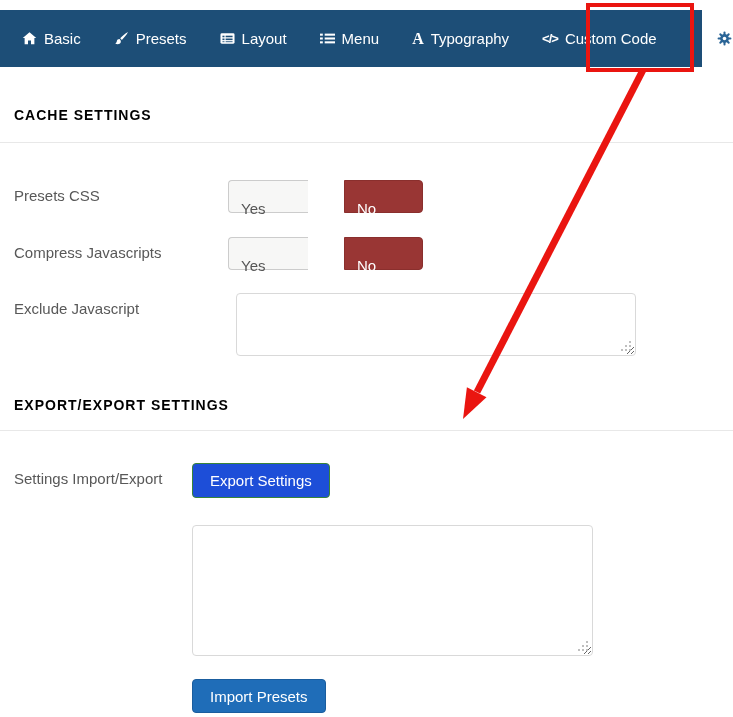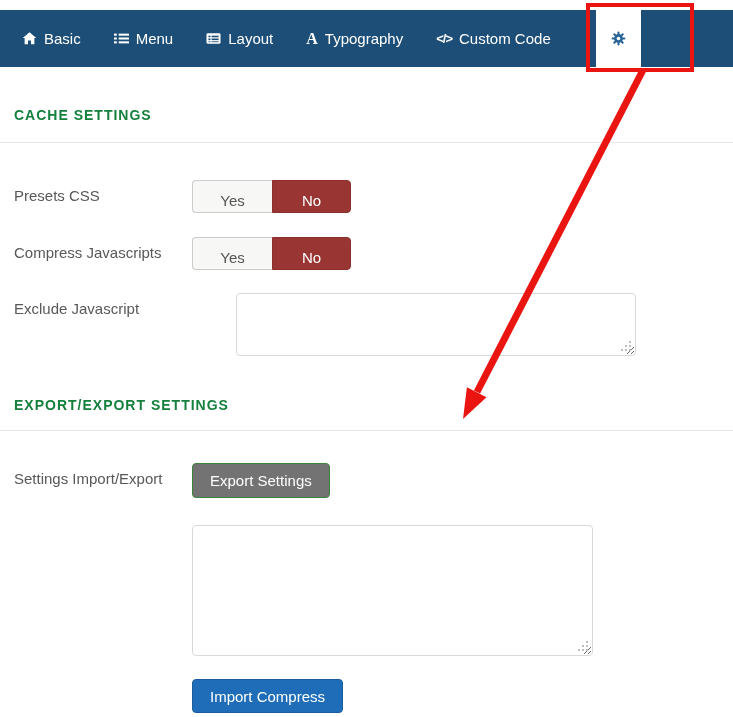--- a/index.html
+++ b/index.html
@@ -61,21 +61,21 @@
     width: 733px; height: 717px;
     z-index: 5;
     pointer-events: none;
   }
 
   
   .section-title {
     font-size: 14px;
     font-weight: bold;
     letter-spacing: 1px;
-    color: #15803d;
+    color: #000000;
     margin: 40px 0 18px 14px;
     line-height: 17px;
   }
   .section-title.second { margin-top: 41px; margin-bottom: 16px; }
   hr.rule { border: none; border-top: 1px solid #e8e8e8; height: 0; }
 
   .frow { display: flex; padding-left: 14px; align-items: flex-start; }
   .flabel {
     flex: none;
     width: 178px;
@@ -91,23 +91,24 @@
   .row-textarea-2 { margin-top: 27px; padding-left: 192px; }
   .row-import { margin-top: 23px; padding-left: 192px; padding-bottom: 5px; }
 
   
   .toggle { display: inline-flex; }
   .tbtn {
     height: 33px;
     font-size: 15px;
     font-family: "Liberation Sans", sans-serif;
     cursor: pointer;
-    text-align: center;
+    text-align: left;
     line-height: 31px;
-    padding: 4px;
+    padding: 12px;
+    margin-left: 36px;
   }
   .tbtn.yes {
     width: 80px;
     background: #f7f7f6;
     border: 1px solid #cccccc;
     border-right: none;
     border-radius: 4px 0 0 4px;
     color: #555555;
   }
   .tbtn.no {
@@ -146,21 +147,21 @@
   .btn {
     font-family: "Liberation Sans", sans-serif;
     font-size: 15px;
     color: #ffffff;
     border-radius: 4px;
     cursor: pointer;
     padding: 0 17px;
   }
   .btn-export {
     height: 35px;
-    background: #737373;
+    background: #1d4ed8;
     border: 1px solid #398439;
   }
   .btn-import {
     height: 34px;
     background: #1f6db8;
     border: 1px solid #1a5d9e;
   }
 </style>
 </head>
 <body>
@@ -169,53 +170,61 @@
 
   <div class="nav-item">
     <span class="nicon">
       <svg viewBox="0 0 16 16" fill="currentColor">
           <path d="M8 1.2 15.2 7.4 13.2 7.4 13.2 14.2 9.6 14.2 9.6 10 6.4 10 6.4 14.2 2.8 14.2 2.8 7.4 0.8 7.4 Z"></path>
         </svg>
     </span>
     <span>Basic</span>
   </div>
 
-
   <div class="nav-item">
     <span class="nicon">
       <svg viewBox="0 0 16 16" fill="currentColor">
-          <rect x="0" y="2.8" width="3" height="2.2"></rect>
-          <rect x="5" y="2.8" width="11" height="2.2"></rect>
-          <rect x="0" y="6.9" width="3" height="2.2"></rect>
-          <rect x="5" y="6.9" width="11" height="2.2"></rect>
-          <rect x="0" y="11" width="3" height="2.2"></rect>
-          <rect x="5" y="11" width="11" height="2.2"></rect>
-        </svg>
-    </span>
-    <span>Menu</span>
+          <path d="M14.9 1.1C12.1 2.4 8.3 5.8 6.6 7.7L8.4 9.5C10.3 7.8 13.6 4 14.9 1.1ZM5.9 8.5C4.5 8.4 3.2 9.4 3 10.8 2.9 11.9 2.3 12.7 1.2 13.3 2.6 14.3 4.6 14.5 5.9 13.7 7.1 13 7.6 11.5 7.1 10.1Z"></path>
+        </svg>
+    </span>
+    <span>Presets</span>
   </div>
 
   <div class="nav-item">
     <span class="nicon">
       <svg viewBox="0 0 16 16">
           <rect x="0.5" y="2.5" width="15" height="11" rx="1.4" fill="currentColor"></rect>
           <g fill="#1d4e77">
             <rect x="2.6" y="5" width="2.2" height="1.7"></rect>
             <rect x="6" y="5" width="7.4" height="1.7"></rect>
             <rect x="2.6" y="8" width="2.2" height="1.7"></rect>
             <rect x="6" y="8" width="7.4" height="1.7"></rect>
             <rect x="2.6" y="11" width="2.2" height="0.9"></rect>
             <rect x="6" y="11" width="7.4" height="0.9"></rect>
           </g>
         </svg>
     </span>
     <span>Layout</span>
   </div>
 
   <div class="nav-item">
+    <span class="nicon">
+      <svg viewBox="0 0 16 16" fill="currentColor">
+          <rect x="0" y="2.8" width="3" height="2.2"></rect>
+          <rect x="5" y="2.8" width="11" height="2.2"></rect>
+          <rect x="0" y="6.9" width="3" height="2.2"></rect>
+          <rect x="5" y="6.9" width="11" height="2.2"></rect>
+          <rect x="0" y="11" width="3" height="2.2"></rect>
+          <rect x="5" y="11" width="11" height="2.2"></rect>
+        </svg>
+    </span>
+    <span>Menu</span>
+  </div>
+
+  <div class="nav-item">
     <span class="glyph-font">A</span>
     <span>Typography</span>
   </div>
 
   <div class="nav-item">
     <span class="glyph-code">&lt;/&gt;</span>
     <span>Custom Code</span>
   </div>
 
   <div class="nav-item active">
@@ -280,16 +289,16 @@
   </div>
 
   <div class="frow row-textarea-2">
     <div class="ta-wrap">
       <textarea class="ta ta2" style=""></textarea>
       <span class="grip"></span>
     </div>
   </div>
 
   <div class="frow row-import">
-    <button class="btn btn-import">Import Compress</button>
+    <button class="btn btn-import">Import Presets</button>
   </div>
 
 </main>
 
 </body></html>

